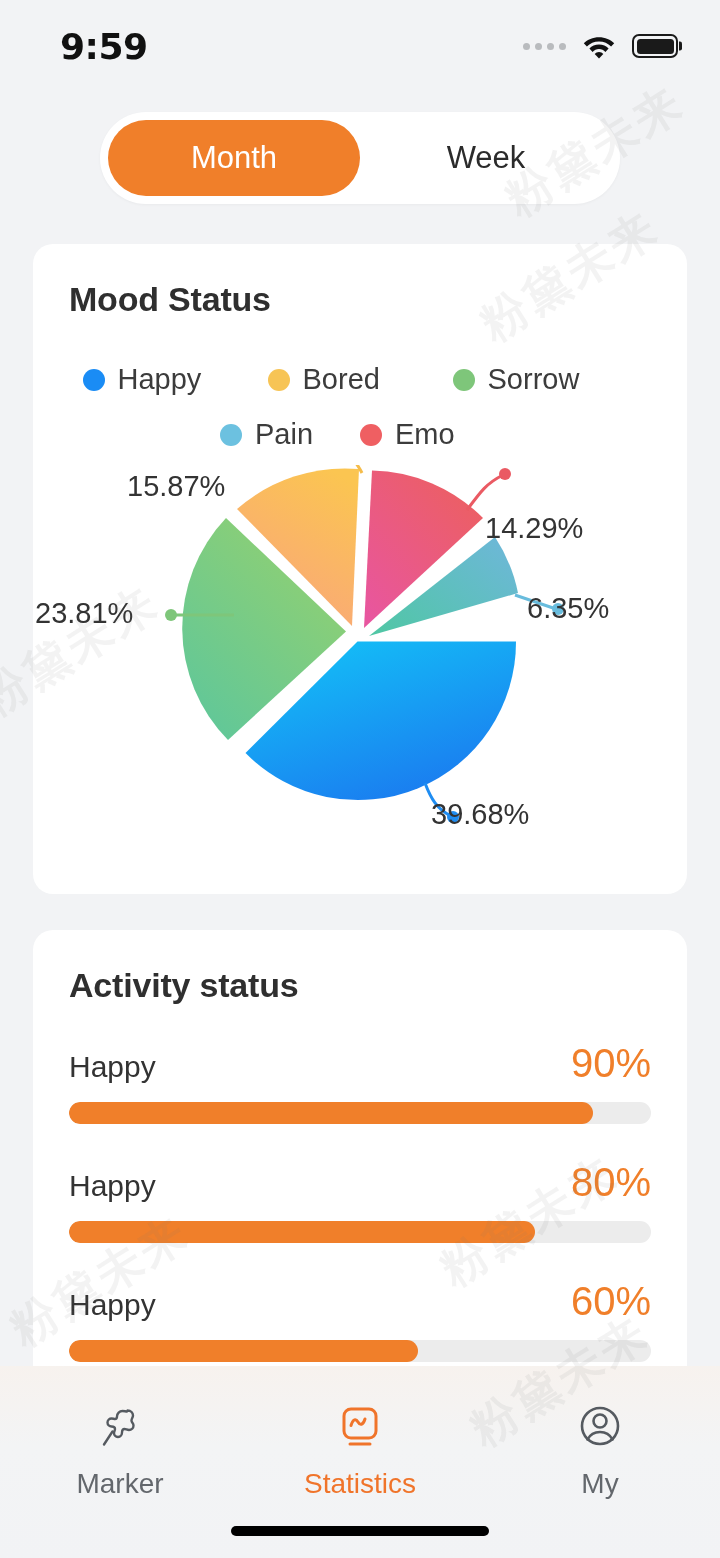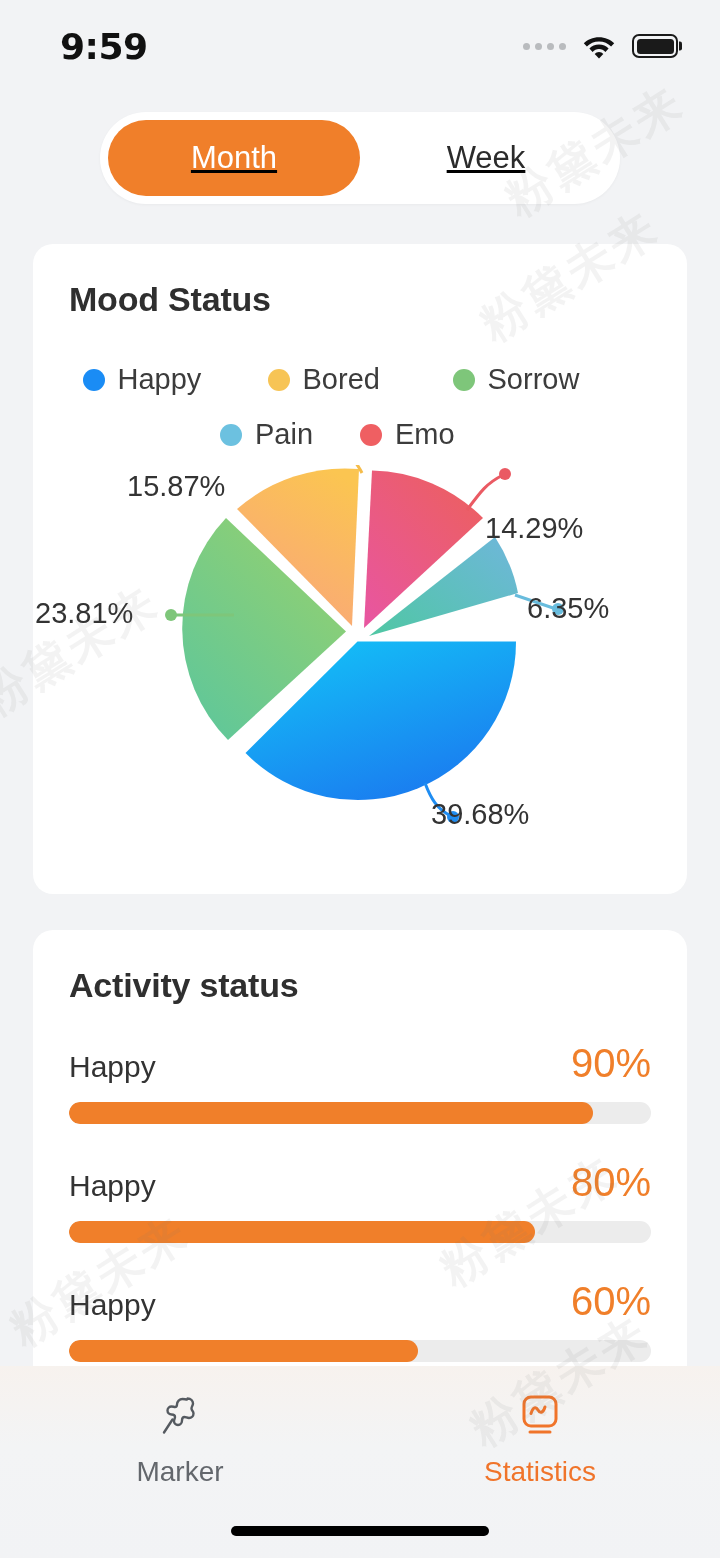--- a/index.html
+++ b/index.html
@@ -97,21 +97,20 @@
   .segmented {
     width: 520px;
     height: 92px;
     background: #ffffff;
     border-radius: 46px;
     display: flex;
     align-items: center;
     padding: 8px;
     position: relative;
     box-shadow: 0 1px 3px rgba(0,0,0,0.04);
-    text-decoration: underline;
   }
   .seg-btn {
     flex: 1;
     height: 76px;
     border: none;
     background: transparent;
     border-radius: 38px;
     font-family: "Liberation Sans", sans-serif;
     font-size: 31px;
     color: #2b2b2b;
@@ -218,21 +217,21 @@
   
   .tabbar {
     position: absolute;
     left: 0; right: 0; bottom: 0;
     height: 192px;
     background: linear-gradient(180deg, #f7f2ee 0%, #f3f4f5 42%, #f2f3f5 100%);
     z-index: 40;
   }
   .tabbar-inner {
     display: flex;
-    padding-top: 22px;
+    padding-top: 34px;
   }
   .tab {
     flex: 1;
     display: flex;
     flex-direction: column;
     align-items: center;
     gap: 12px;
     cursor: pointer;
   }
   .tab-icon { width: 56px; height: 56px; display: block; }
@@ -433,15 +432,23 @@
 
     <div class="tab active">
       <svg class="tab-icon" viewBox="0 0 56 56" fill="none">
         <rect x="12" y="9" width="32" height="29" rx="7" stroke="#f0742a" stroke-width="3"></rect>
         <path d="M19 25.5c2-7 5-7 7-3.5s5 3.5 7-3" stroke="#f0742a" stroke-width="3" stroke-linecap="round" stroke-linejoin="round"></path>
         <path d="M18 44h20" stroke="#f0742a" stroke-width="3" stroke-linecap="round"></path>
       </svg>
       <span class="tab-label">Statistics</span>
     </div>
 
+    <div class="tab">
+      <svg class="tab-icon" viewBox="0 0 56 56" fill="none">
+        <circle cx="28" cy="26" r="18" stroke="#555a60" stroke-width="2.6"></circle>
+        <circle cx="28" cy="21" r="6.5" stroke="#555a60" stroke-width="2.6"></circle>
+        <path d="M15.5 39.5c2.6-5 7.2-7.5 12.5-7.5s9.9 2.5 12.5 7.5" stroke="#555a60" stroke-width="2.6" stroke-linecap="round"></path>
+      </svg>
+      <span class="tab-label">My</span>
+    </div>
   </div>
   <div class="home-indicator"></div>
 </div>
 
 </body></html>

